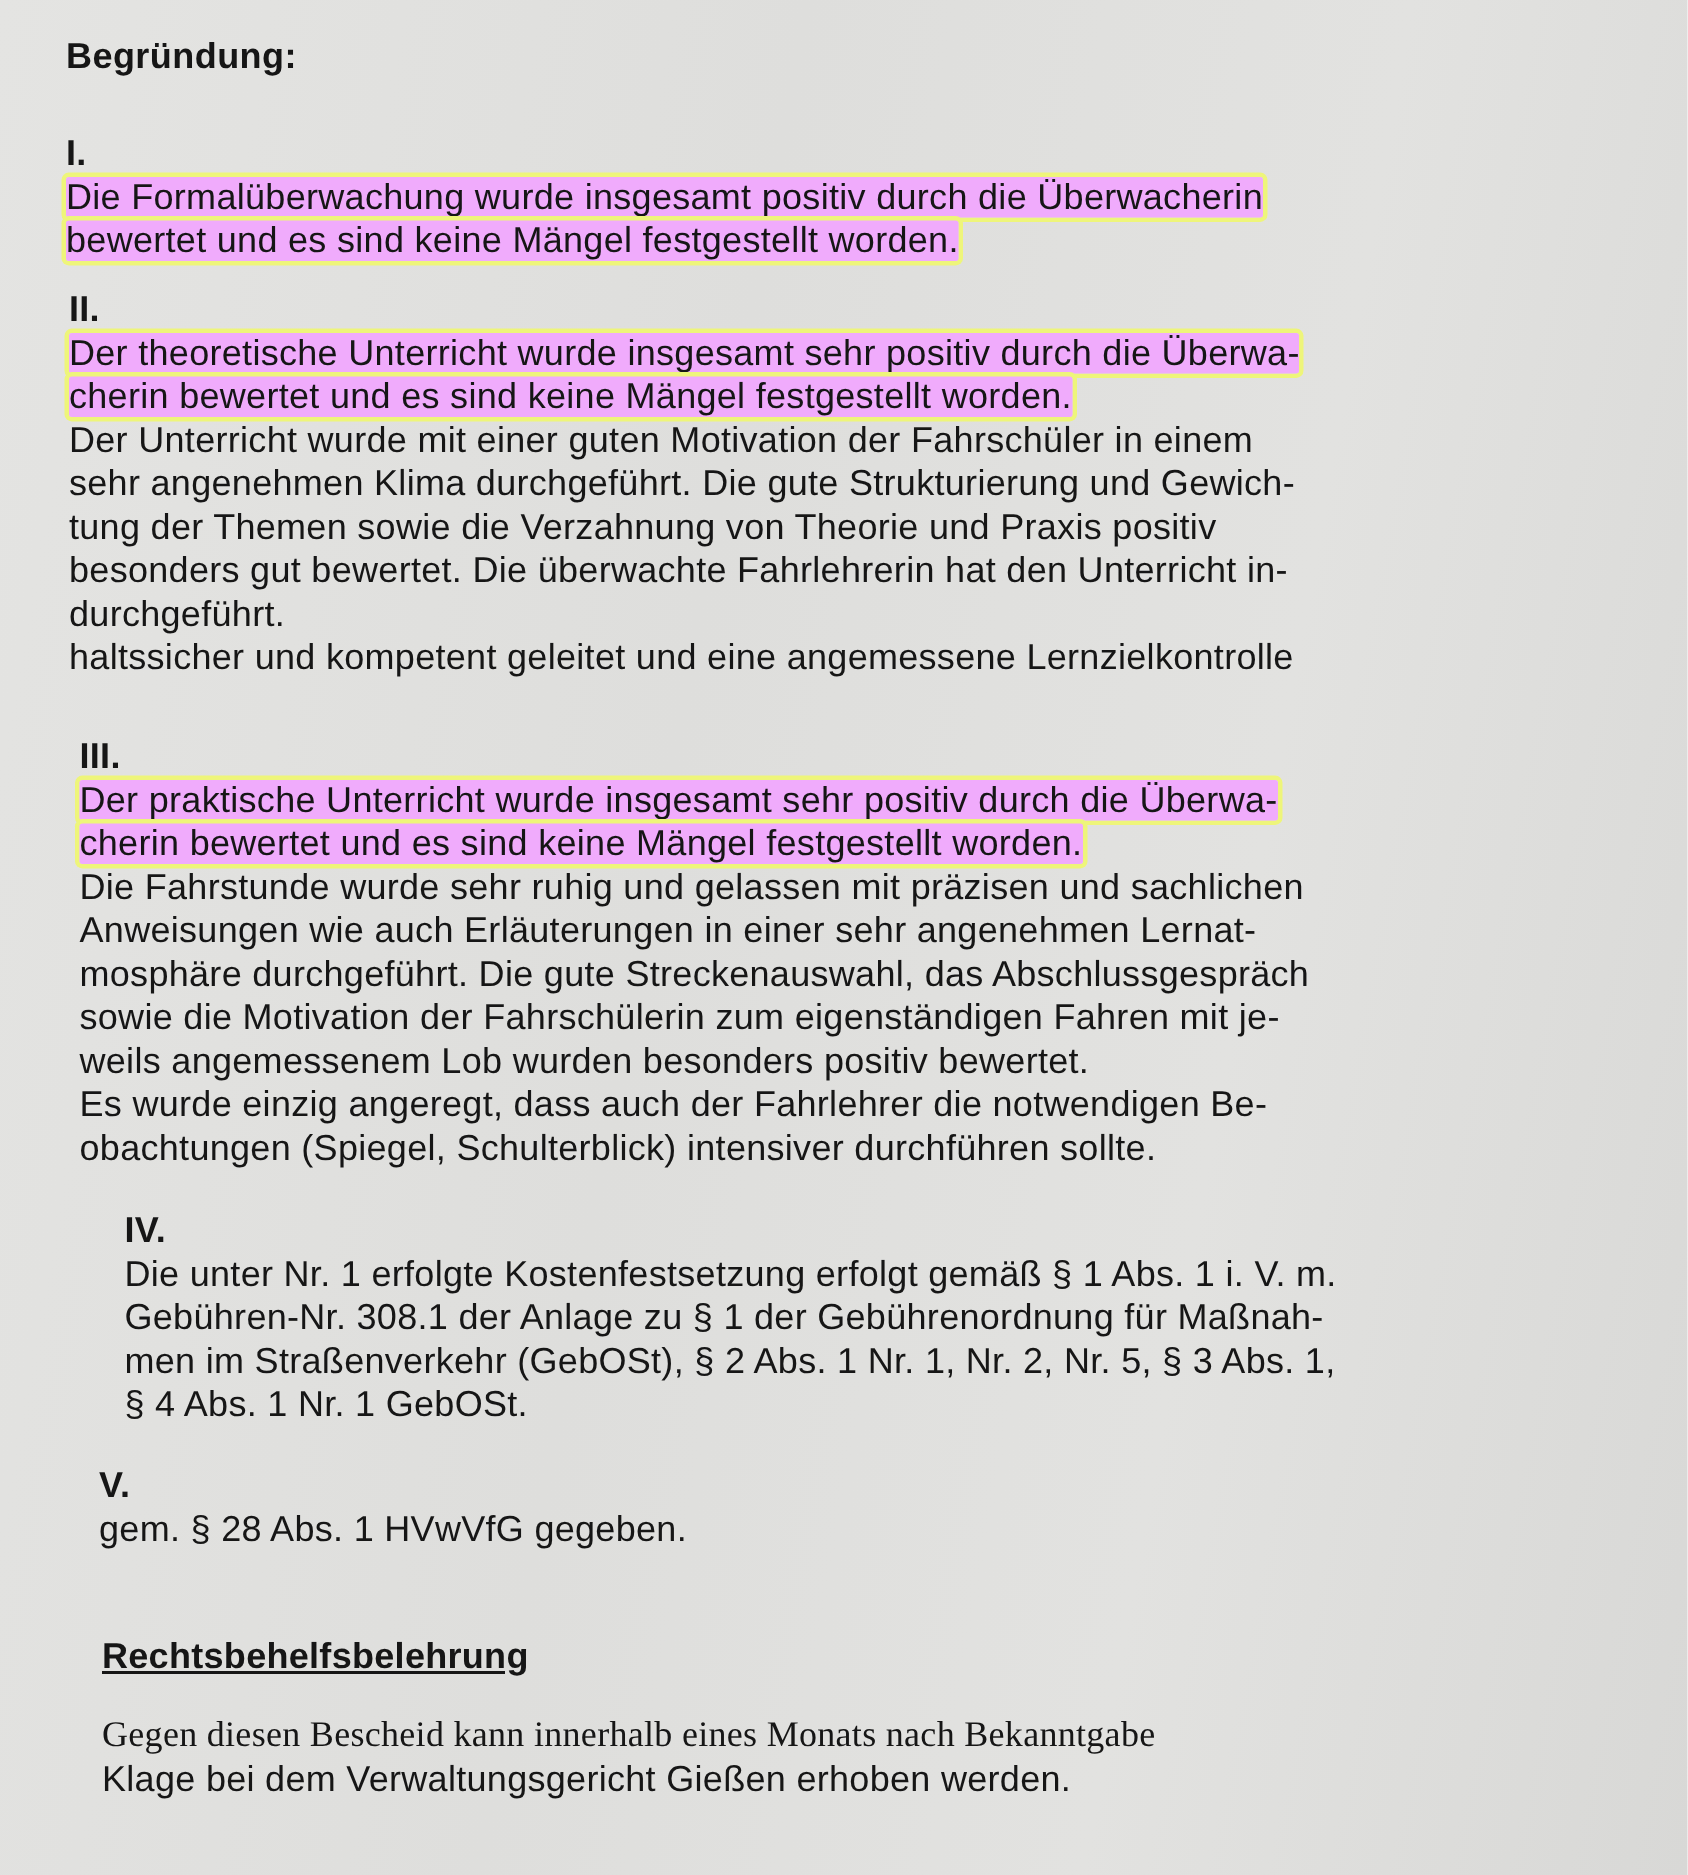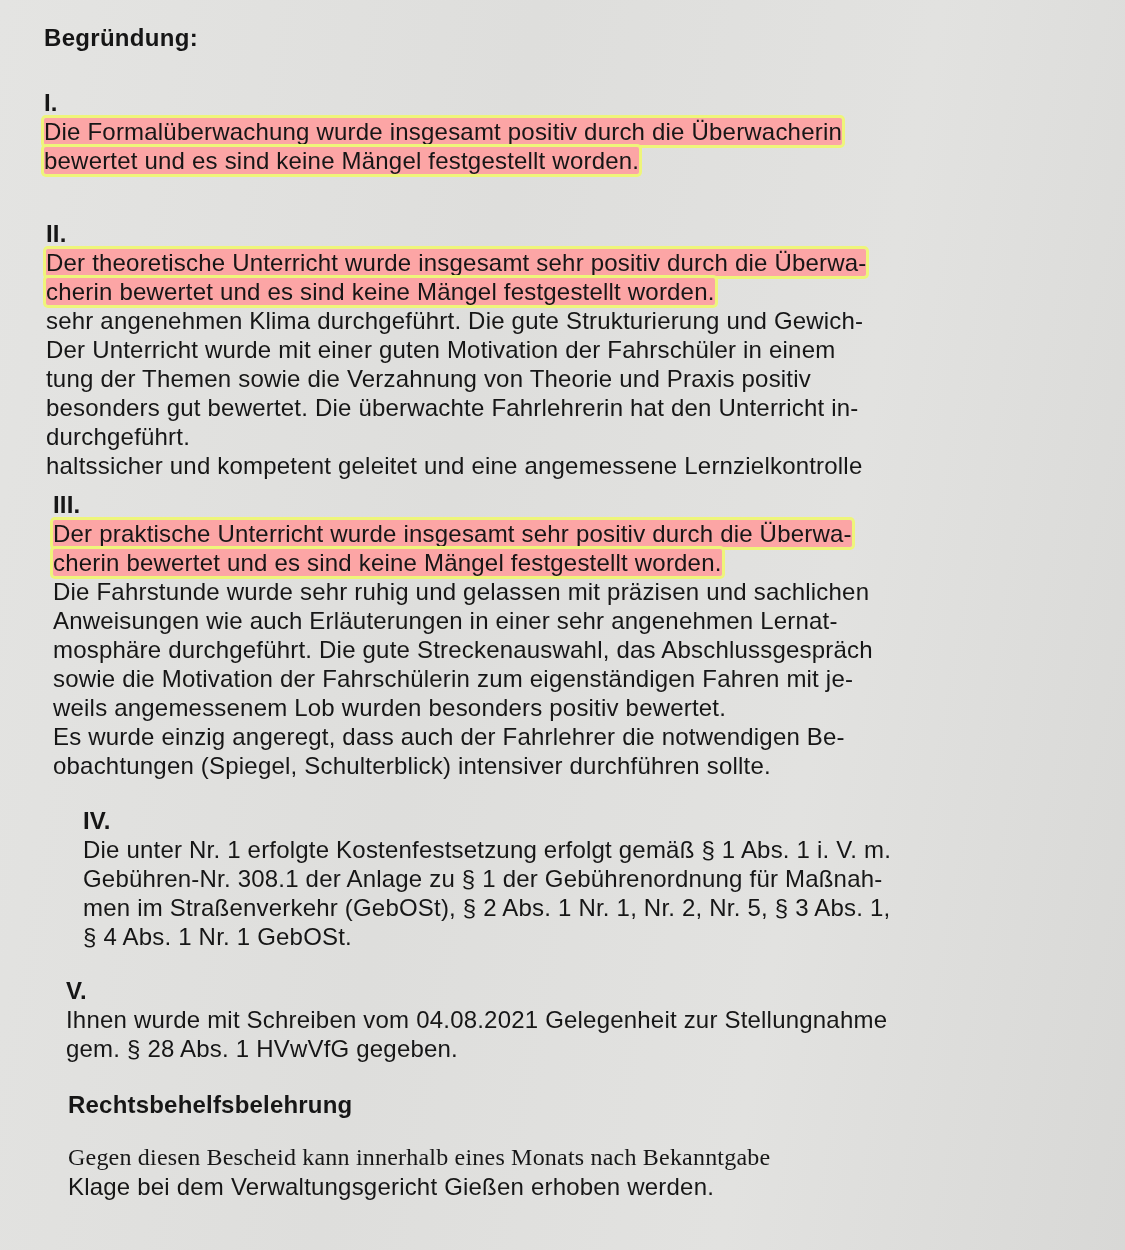--- a/index.html
+++ b/index.html
@@ -8,41 +8,41 @@
     background: linear-gradient(100deg, #e4e4e2 0%, #dededc 40%, #e2e2e0 70%, #d8d8d6 100%);
     font-family: "Liberation Sans", sans-serif;
     color:#161616;
     position:relative;
   }
   .page { position:absolute; left:0; top:0; width:1125px; height:1250px; }
   .title { position:absolute; left:44px; top:24px; font-size:24px; font-weight:bold; letter-spacing:0.3px; }
   .sec { position:absolute; font-size:24px; line-height:29px; letter-spacing:0.2px; }
   .num { font-weight:bold; display:block; }
   .line { display:block; white-space:nowrap; }
-  .hl { background:#fca5a5; box-shadow: 0 0 0 3px #eef57a; border-radius:2px; }
-  .heading-u { font-weight:bold; }
+  .hl { background:#f0abfc; box-shadow: 0 0 0 3px #eef57a; border-radius:2px; }
+  .heading-u { font-weight:bold; text-decoration:underline; }
 </style>
 </head>
 <body>
 
 <div class="page">
   <div class="title">Begründung:</div>
 
   <div class="sec" style="left:44px; top:88px;">
     <span class="num">I.</span>
     <span class="line"><span class="hl">Die Formalüberwachung wurde insgesamt positiv durch die Überwacherin</span></span>
     <span class="line"><span class="hl">bewertet und es sind keine Mängel festgestellt worden.</span></span>
   </div>
 
-  <div class="sec" style="left:46px; top:219px;">
+  <div class="sec" style="left:46px; top:192px;">
     <span class="num">II.</span>
     <span class="line"><span class="hl">Der theoretische Unterricht wurde insgesamt sehr positiv durch die Überwa-</span></span>
     <span class="line"><span class="hl">cherin bewertet und es sind keine Mängel festgestellt worden.</span></span>
+    <span class="line">Der Unterricht wurde mit einer guten Motivation der Fahrschüler in einem</span>
     <span class="line">sehr angenehmen Klima durchgeführt. Die gute Strukturierung und Gewich-</span>
-    <span class="line">Der Unterricht wurde mit einer guten Motivation der Fahrschüler in einem</span>
     <span class="line">tung der Themen sowie die Verzahnung von Theorie und Praxis positiv</span>
     <span class="line">besonders gut bewertet. Die überwachte Fahrlehrerin hat den Unterricht in-</span>
     <span class="line">durchgeführt.</span>
     <span class="line">haltssicher und kompetent geleitet und eine angemessene Lernzielkontrolle</span>
   </div>
 
   <div class="sec" style="left:53px; top:490px;">
     <span class="num">III.</span>
     <span class="line"><span class="hl">Der praktische Unterricht wurde insgesamt sehr positiv durch die Überwa-</span></span>
     <span class="line"><span class="hl">cherin bewertet und es sind keine Mängel festgestellt worden.</span></span>
@@ -58,21 +58,20 @@
   <div class="sec" style="left:60px; top:806px;margin-left:23px;">
     <span class="num">IV.</span>
     <span class="line">Die unter Nr. 1 erfolgte Kostenfestsetzung erfolgt gemäß § 1 Abs. 1 i. V. m.</span>
     <span class="line">Gebühren-Nr. 308.1 der Anlage zu § 1 der Gebührenordnung für Maßnah-</span>
     <span class="line">men im Straßenverkehr (GebOSt), § 2 Abs. 1 Nr. 1, Nr. 2, Nr. 5, § 3 Abs. 1,</span>
     <span class="line">§ 4 Abs. 1 Nr. 1 GebOSt.</span>
   </div>
 
   <div class="sec" style="left:66px; top:976px;">
     <span class="num">V.</span>
-    <span class="line">Ihnen wurde mit Schreiben vom 04.08.2021 Gelegenheit zur Stellungnahme</span>
     <span class="line">gem. § 28 Abs. 1 HVwVfG gegeben.</span>
   </div>
 
   <div class="sec" style="left:68px; top:1090px;">
     <span class="line heading-u">Rechtsbehelfsbelehrung</span>
     <span class="line" style="margin-top:24px;font-family:Liberation Serif, serif;">Gegen diesen Bescheid kann innerhalb eines Monats nach Bekanntgabe</span>
     <span class="line">Klage bei dem Verwaltungsgericht Gießen erhoben werden.</span>
   </div>
 </div>
 

